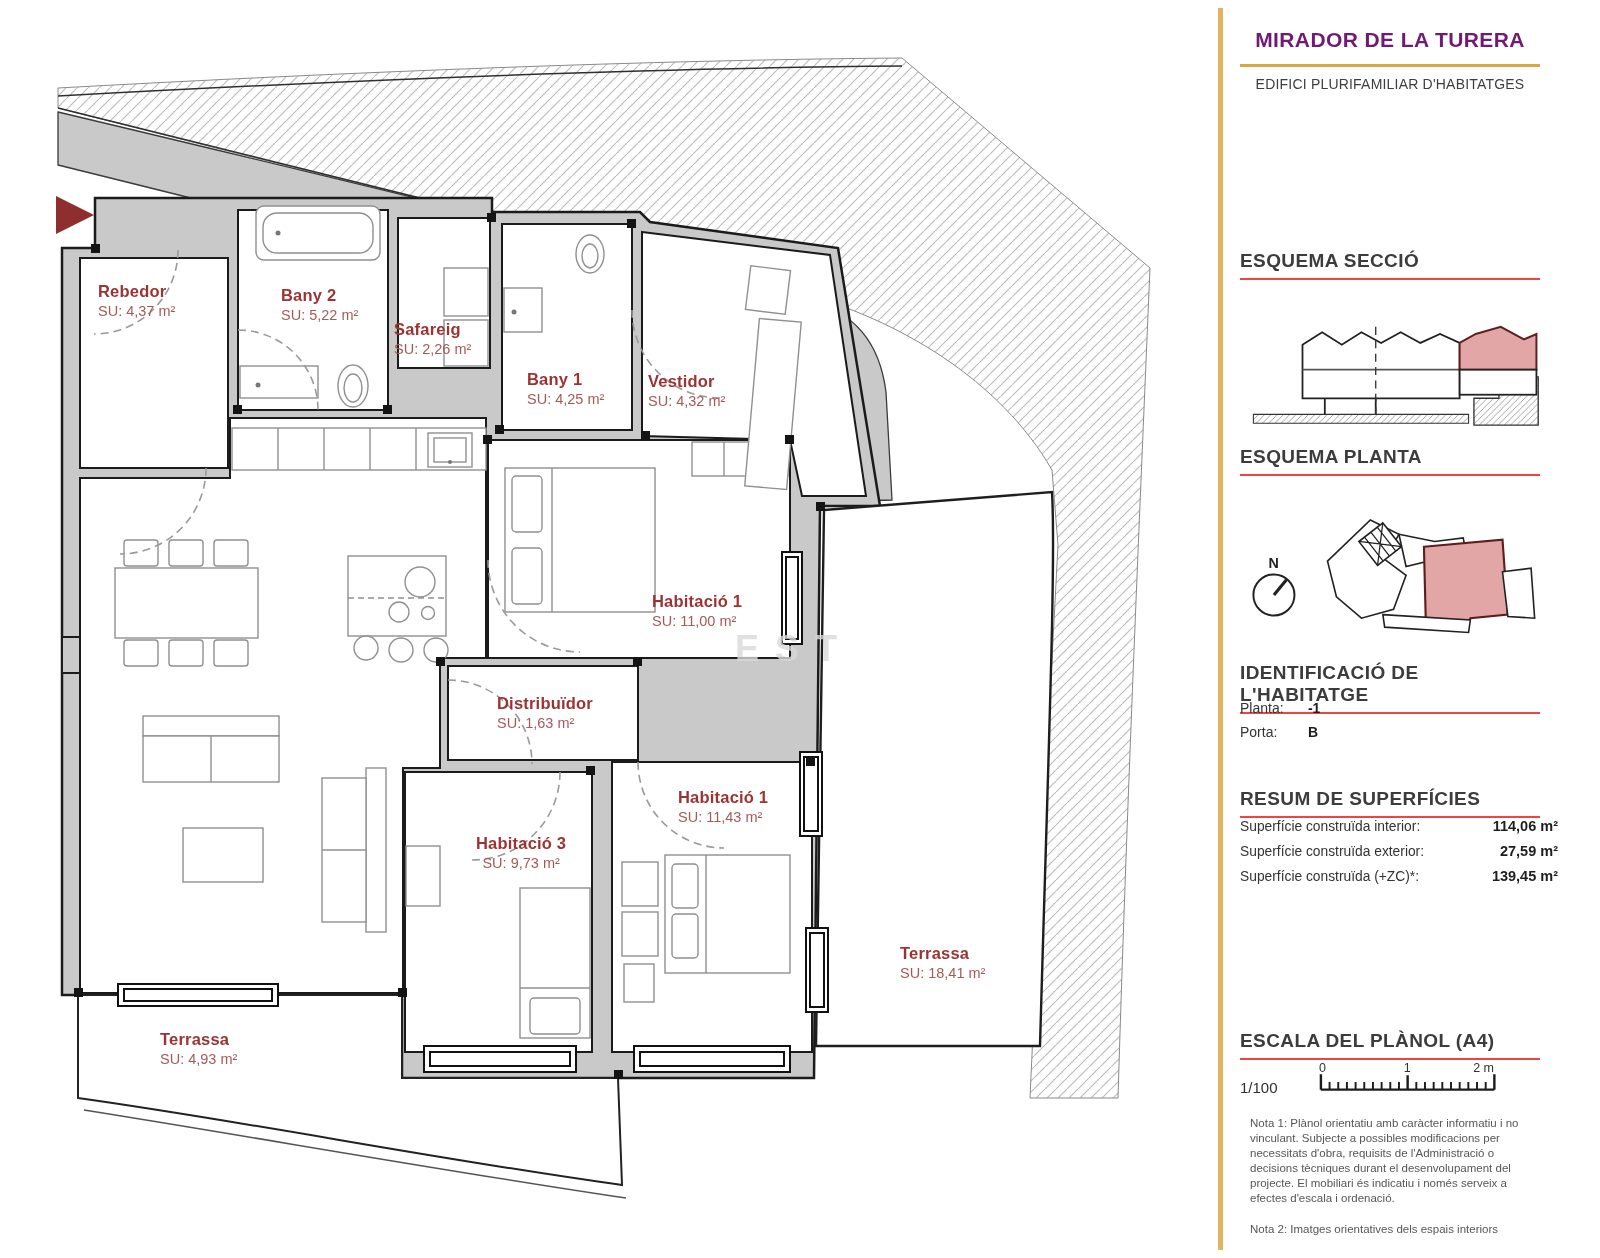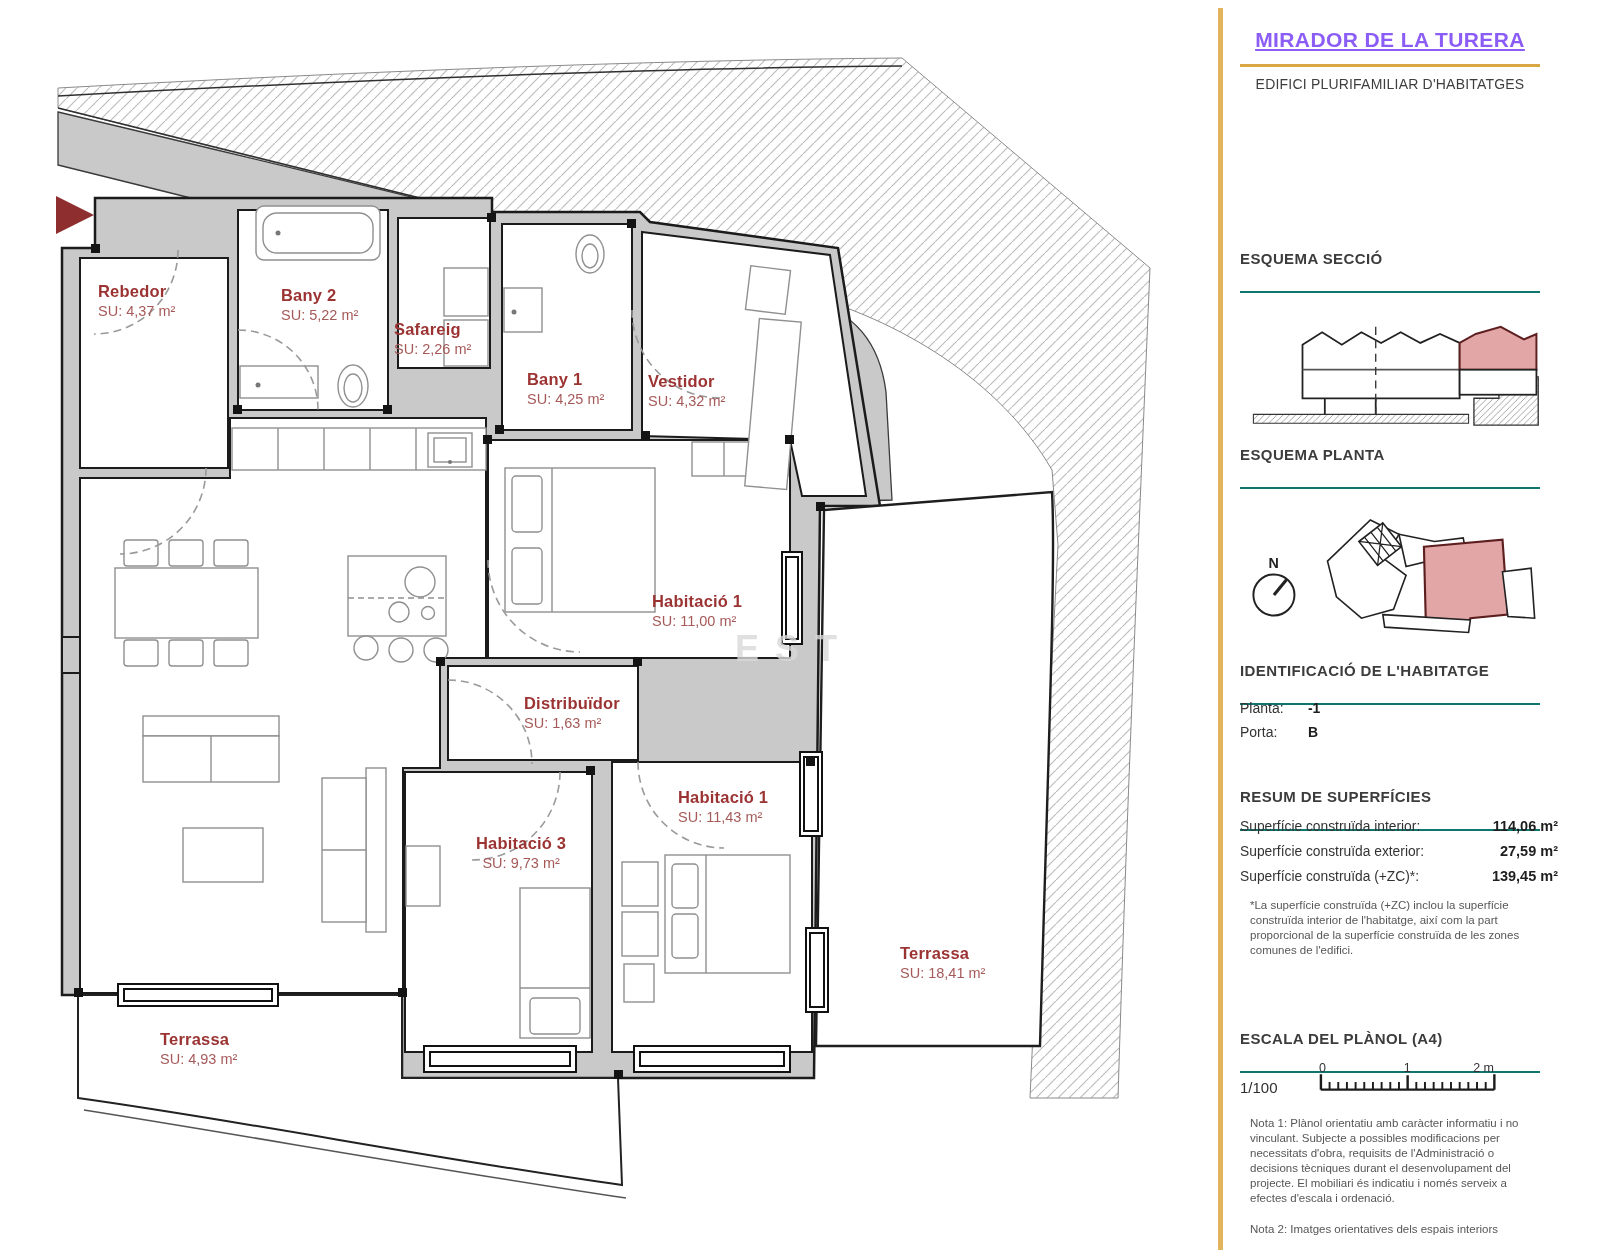--- a/index.html
+++ b/index.html
@@ -14,27 +14,27 @@
   .rlabel .rname { font-size:16.5px; font-weight:bold; color:#9c3333; letter-spacing:.2px; }
   .rlabel .rarea { font-size:14.5px; color:#a65959; margin-top:2px; }
 
   .watermark { position:absolute; left:735px; top:628px; z-index:4; font-size:36px; letter-spacing:16px;
                color:#d9d9d9; font-weight:bold; opacity:.8; }
 
   
   .sidebar { position:absolute; left:1192px; top:0; width:408px; height:1258px; background:#fff; }
   .gold-line { position:absolute; left:26px; top:8px; width:5px; height:1242px; background:#e2b45e; }
   .sb { position:absolute; left:48px; width:300px; }
-  .sb-title { top:28px; text-align:center; font-size:21px; font-weight:bold; color:#8b5cf6; letter-spacing:.4px;text-decoration:underline; }
+  .sb-title { top:28px; text-align:center; font-size:21px; font-weight:bold; color:#701a75; letter-spacing:.4px; }
   .gold-rule { position:absolute; left:48px; top:64px; width:300px; height:3px; background:#d9a844; }
   .sb-subtitle { top:76px; text-align:center; font-size:14px; font-weight:normal; color:#3e3e3e; letter-spacing:.2px; }
   .sb-address { top:118px; text-align:center; font-size:13.5px; color:#4a4a4a; line-height:17px; }
 
-  .sb-heading { font-size:15px; font-weight:bold; color:#3c3c3c; letter-spacing:.4px;
-                border-bottom:2px solid #0f766e; padding-bottom:24px; }
+  .sb-heading { font-size:19px; font-weight:bold; color:#3c3c3c; letter-spacing:.4px;
+                border-bottom:2px solid #ef4444; padding-bottom:6px; }
   .h-seccio { top:250px; }
   .h-planta { top:446px; }
   .h-ident  { top:662px; }
   .h-resum  { top:788px; }
   .h-escala { top:1030px; }
 
   .sb-diagram { position:absolute; left:48px; }
   .d-seccio { top:284px; }
   .d-planta { top:482px; }
 
@@ -242,21 +242,21 @@
         <div class="rarea">SU: 4,25 m²</div>
       </div>
     <div class="rlabel" style="left:648px; top:372px;">
       <div class="rname">Vestidor</div>
         <div class="rarea">SU: 4,32 m²</div>
       </div>
     <div class="rlabel" style="left:652px; top:592px;">
       <div class="rname">Habitació 1</div>
         <div class="rarea">SU: 11,00 m²</div>
       </div>
-    <div class="rlabel" style="left:497px; top:694px;margin-left:27px;">
+    <div class="rlabel" style="left:497px; top:694px;">
       <div class="rname">Distribuïdor</div>
         <div class="rarea">SU: 1,63 m²</div>
       </div>
     <div class="rlabel" style="left:678px; top:788px;">
       <div class="rname">Habitació 1</div>
         <div class="rarea">SU: 11,43 m²</div>
       </div>
     <div class="rlabel" style="left:476px; top:834px;text-align:center;">
       <div class="rname">Habitació 3</div>
         <div class="rarea">SU: 9,73 m²</div>
@@ -329,21 +329,20 @@
       <span class="s-value">114,06 m²</span>
     </div>
     <div class="surf-row s-1">
       <span class="s-label">Superfície construïda exterior:</span>
       <span class="s-value">27,59 m²</span>
     </div>
     <div class="surf-row s-2">
       <span class="s-label">Superfície construïda (+ZC)*:</span>
       <span class="s-value">139,45 m²</span>
     </div>
-    <div class="sb surf-note">*La superfície construïda (+ZC) inclou la superfície construïda interior de l'habitatge, així com la part proporcional de la superfície construïda de les zones comunes de l'edifici.</div>
 
     <div class="sb sb-heading h-escala">ESCALA DEL PLÀNOL (A4)</div>
     <div class="scale-row">
       <div class="scale-ratio">1/100</div>
       <svg width="212" height="36" viewBox="0 0 220 36">
         <text x="28" y="10" font-size="13" fill="#333">0</text>
         <text x="116" y="10" font-size="13" fill="#333">1</text>
         <text x="188" y="10" font-size="13" fill="#333">2 m</text>
         <path d="M30,28 H210" stroke="#1c1c1c" stroke-width="2.5" fill="none"></path>
         <path d="M30,28 V12 M120,28 V13 M210,28 V12" stroke="#1c1c1c" stroke-width="2.5" fill="none"></path>

